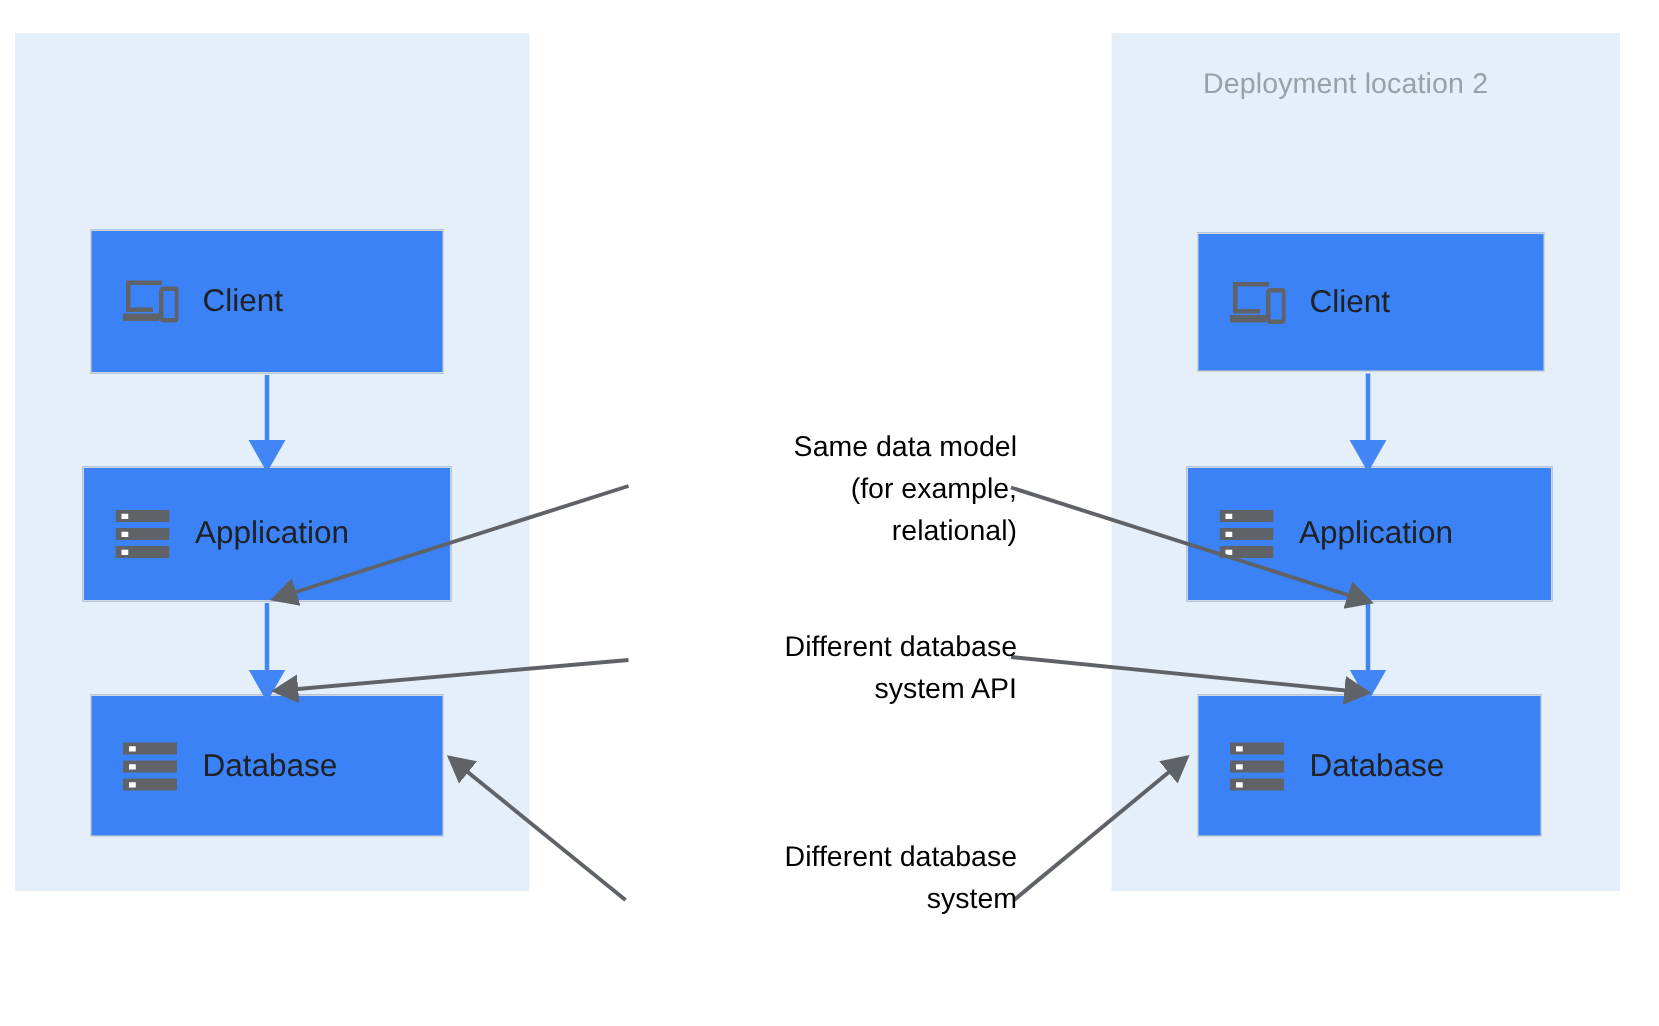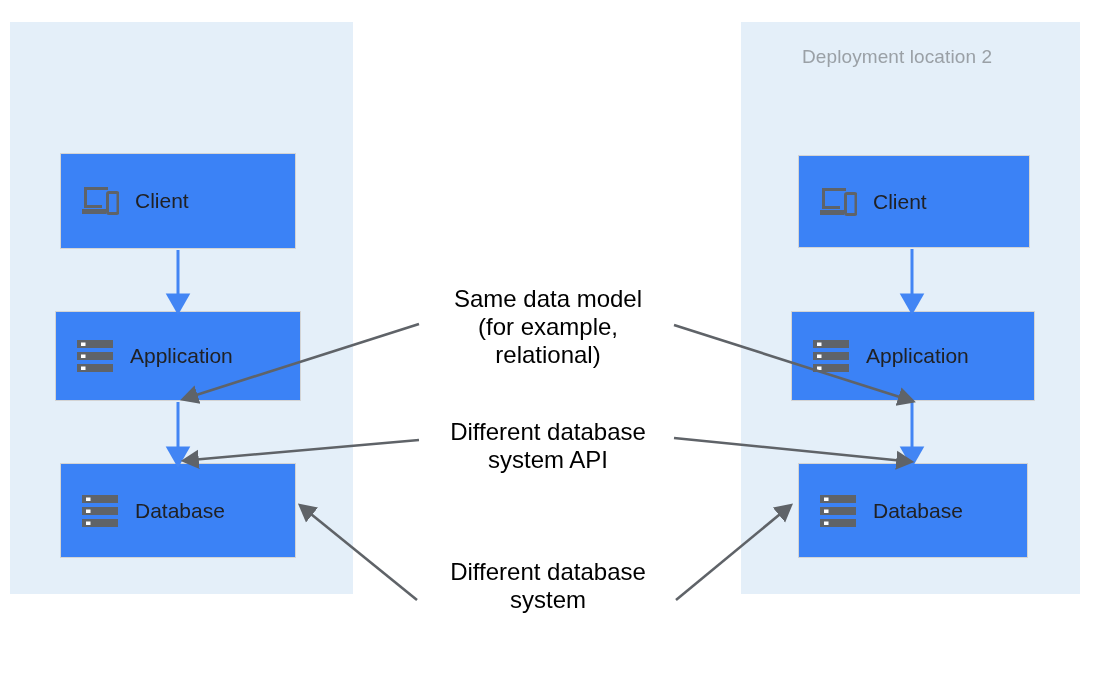--- a/index.html
+++ b/index.html
@@ -69,22 +69,22 @@
     top: 0;
     width: 1106px;
     height: 684px;
     z-index: 8;
     pointer-events: none;
   }
 
   
   .annotation {
     position: absolute;
-    text-align: center;
-    font-size: 24px;
+    text-align: right;
+    font-size: 19px;
     line-height: 28px;
     color: #000000;
     z-index: 9;
     white-space: pre-line;
   }
 </style>
 </head>
 <body>
 
 <div id="canvas">

